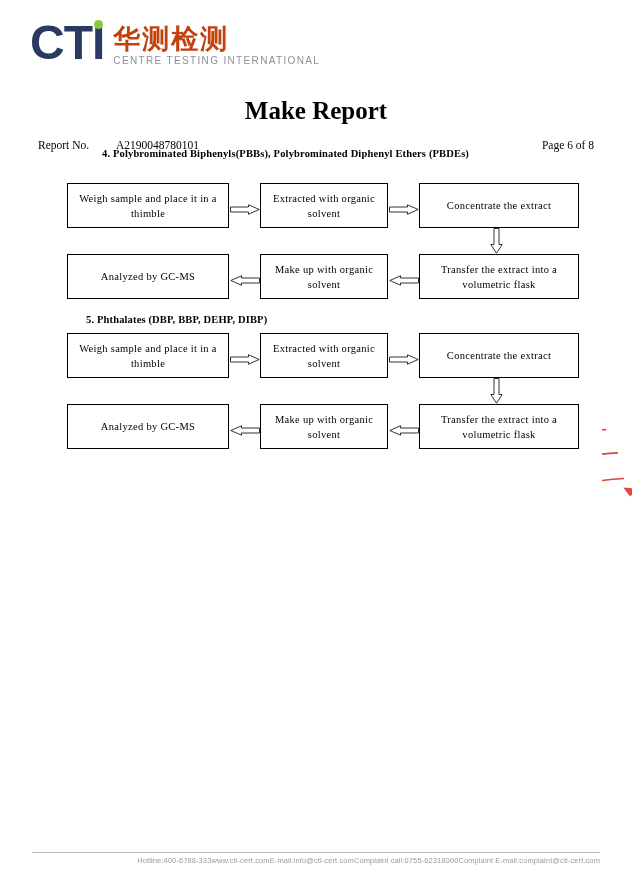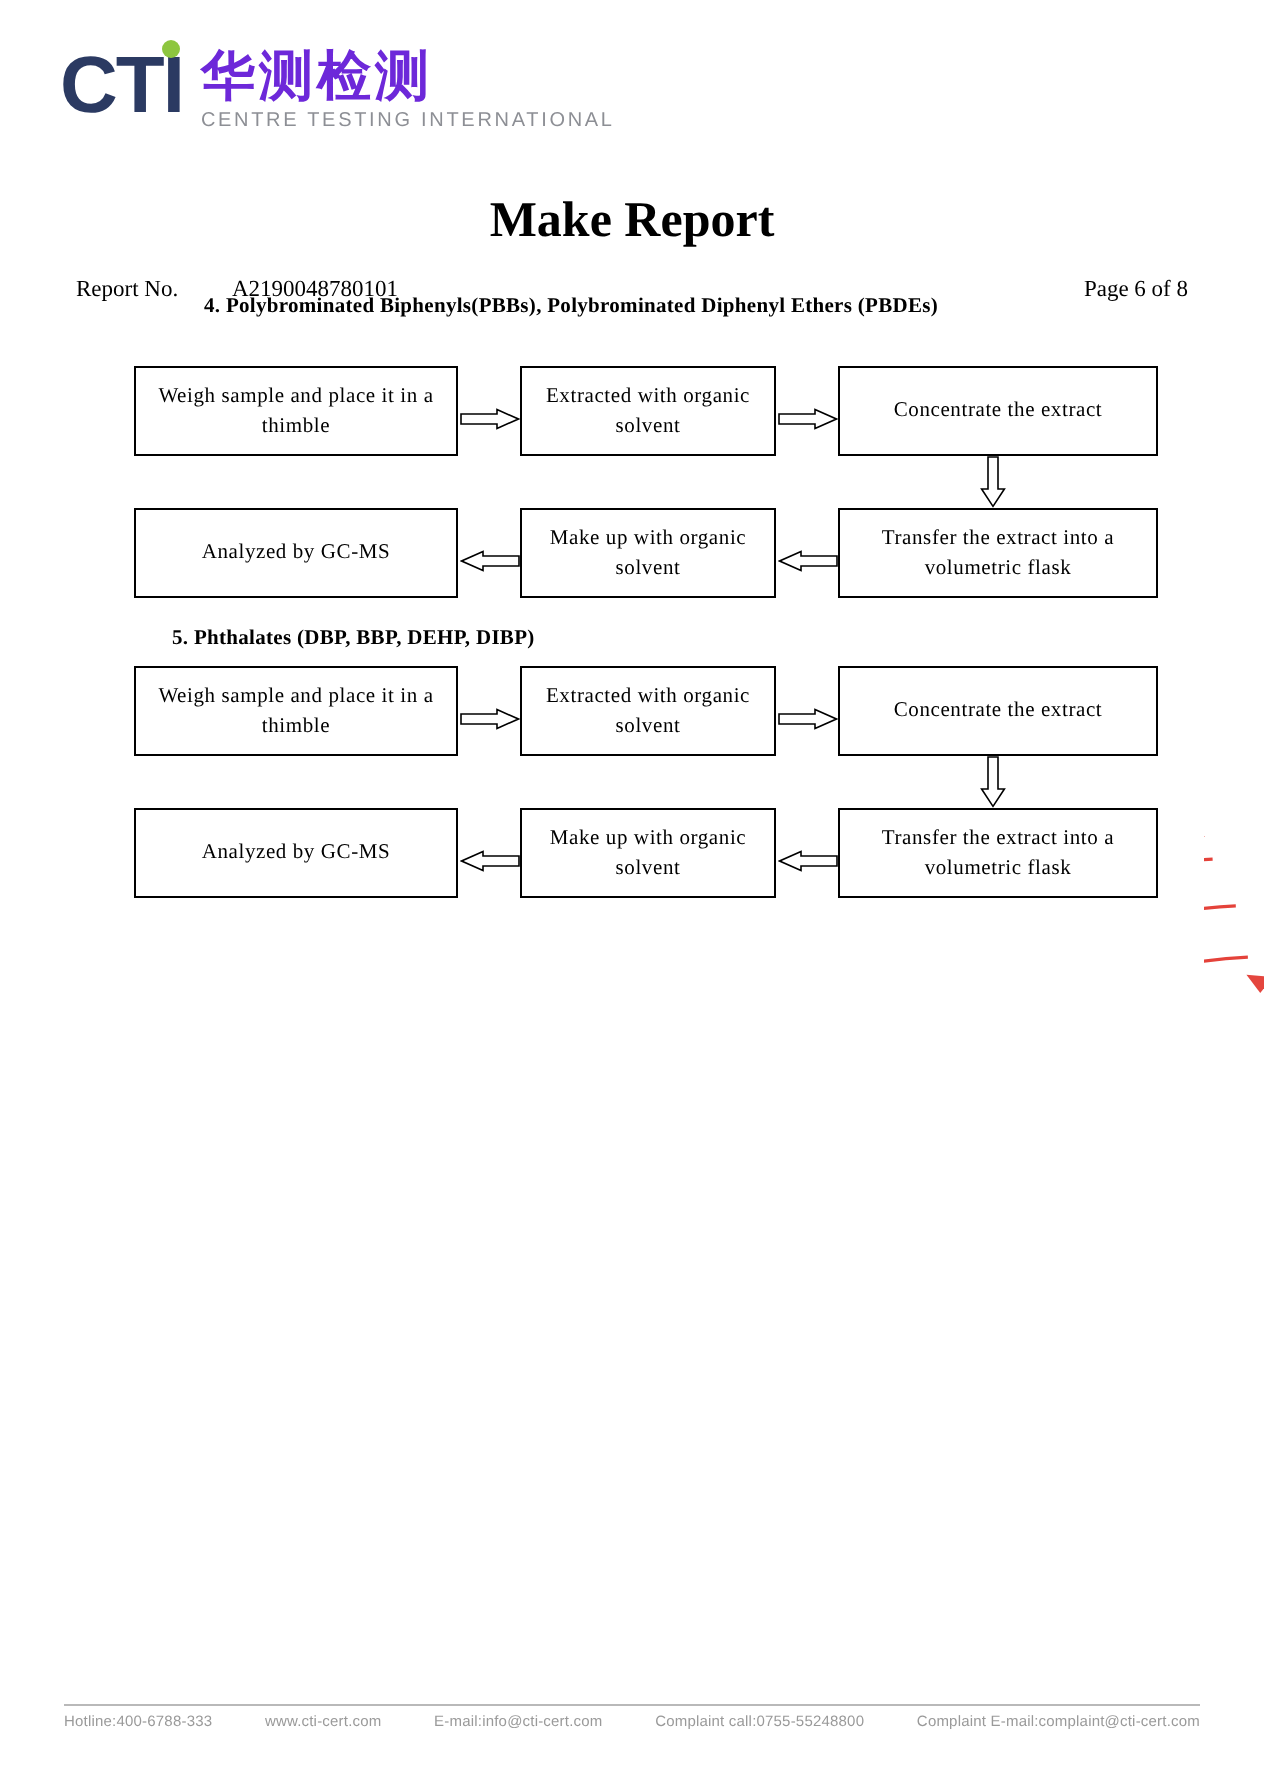--- a/index.html
+++ b/index.html
@@ -21,21 +21,21 @@
     position: absolute;
     left: 30px;
     top: 22px;
     display: flex;
     align-items: flex-start;
   }
   .logo-cti {
     position: relative;
     font-family: "Liberation Sans", "DejaVu Sans", sans-serif;
     font-weight: bold;
-    font-size: 40px;
+    font-size: 48px;
     letter-spacing: -1px;
     color: #2b3a62;
     line-height: 42px;
   }
   .logo-dot {
     position: absolute;
     width: 9px;
     height: 9px;
     border-radius: 50%;
     background: #8dc63f;
@@ -43,21 +43,21 @@
     top: -2px;
   }
   .logo-right {
     margin-left: 9px;
     padding-top: 2px;
   }
   .logo-cn {
     font-family: "DejaVu Sans", "Liberation Sans", sans-serif;
     font-size: 27px;
     font-weight: bold;
-    color: #6d28d9;
+    color: #c2410c;
     letter-spacing: 2px;
     line-height: 30px;
   }
   .logo-en {
     font-family: "Liberation Sans", "DejaVu Sans", sans-serif;
     font-size: 10px;
     color: #8d8f95;
     letter-spacing: 1.35px;
     line-height: 10px;
     margin-top: 2px;
@@ -178,21 +178,21 @@
     width: 568px;
     height: 1px;
     background: #b9b9b9;
   }
   .footer {
     position: absolute;
     left: 32px;
     top: 856px;
     width: 568px;
     display: flex;
-    justify-content: space-between;
+    justify-content: flex-end;
     align-items: center;
     font-family: "Liberation Sans", "DejaVu Sans", sans-serif;
     font-size: 7.5px;
     color: #9a9a9a;
     letter-spacing: 0.1px;
     white-space: nowrap;
   }
 </style>
 </head>
 <body>
@@ -355,15 +355,15 @@
       <text x="62" y="50" font-family="DejaVu Sans, sans-serif" font-size="11" letter-spacing="1.2" transform="rotate(90 62 50)">检测专用</text>
     </g>
   </svg>
 </div>
 
 <div class="footer-rule"></div>
 <div class="footer">
   <span>Hotline:400-6788-333</span>
   <span>www.cti-cert.com</span>
   <span>E-mail:info@cti-cert.com</span>
-  <span>Complaint call:0755-55248800</span>
+  <span>Complaint call:0755-62318000</span>
   <span>Complaint E-mail:complaint@cti-cert.com</span>
 </div>
 
 </body></html>

